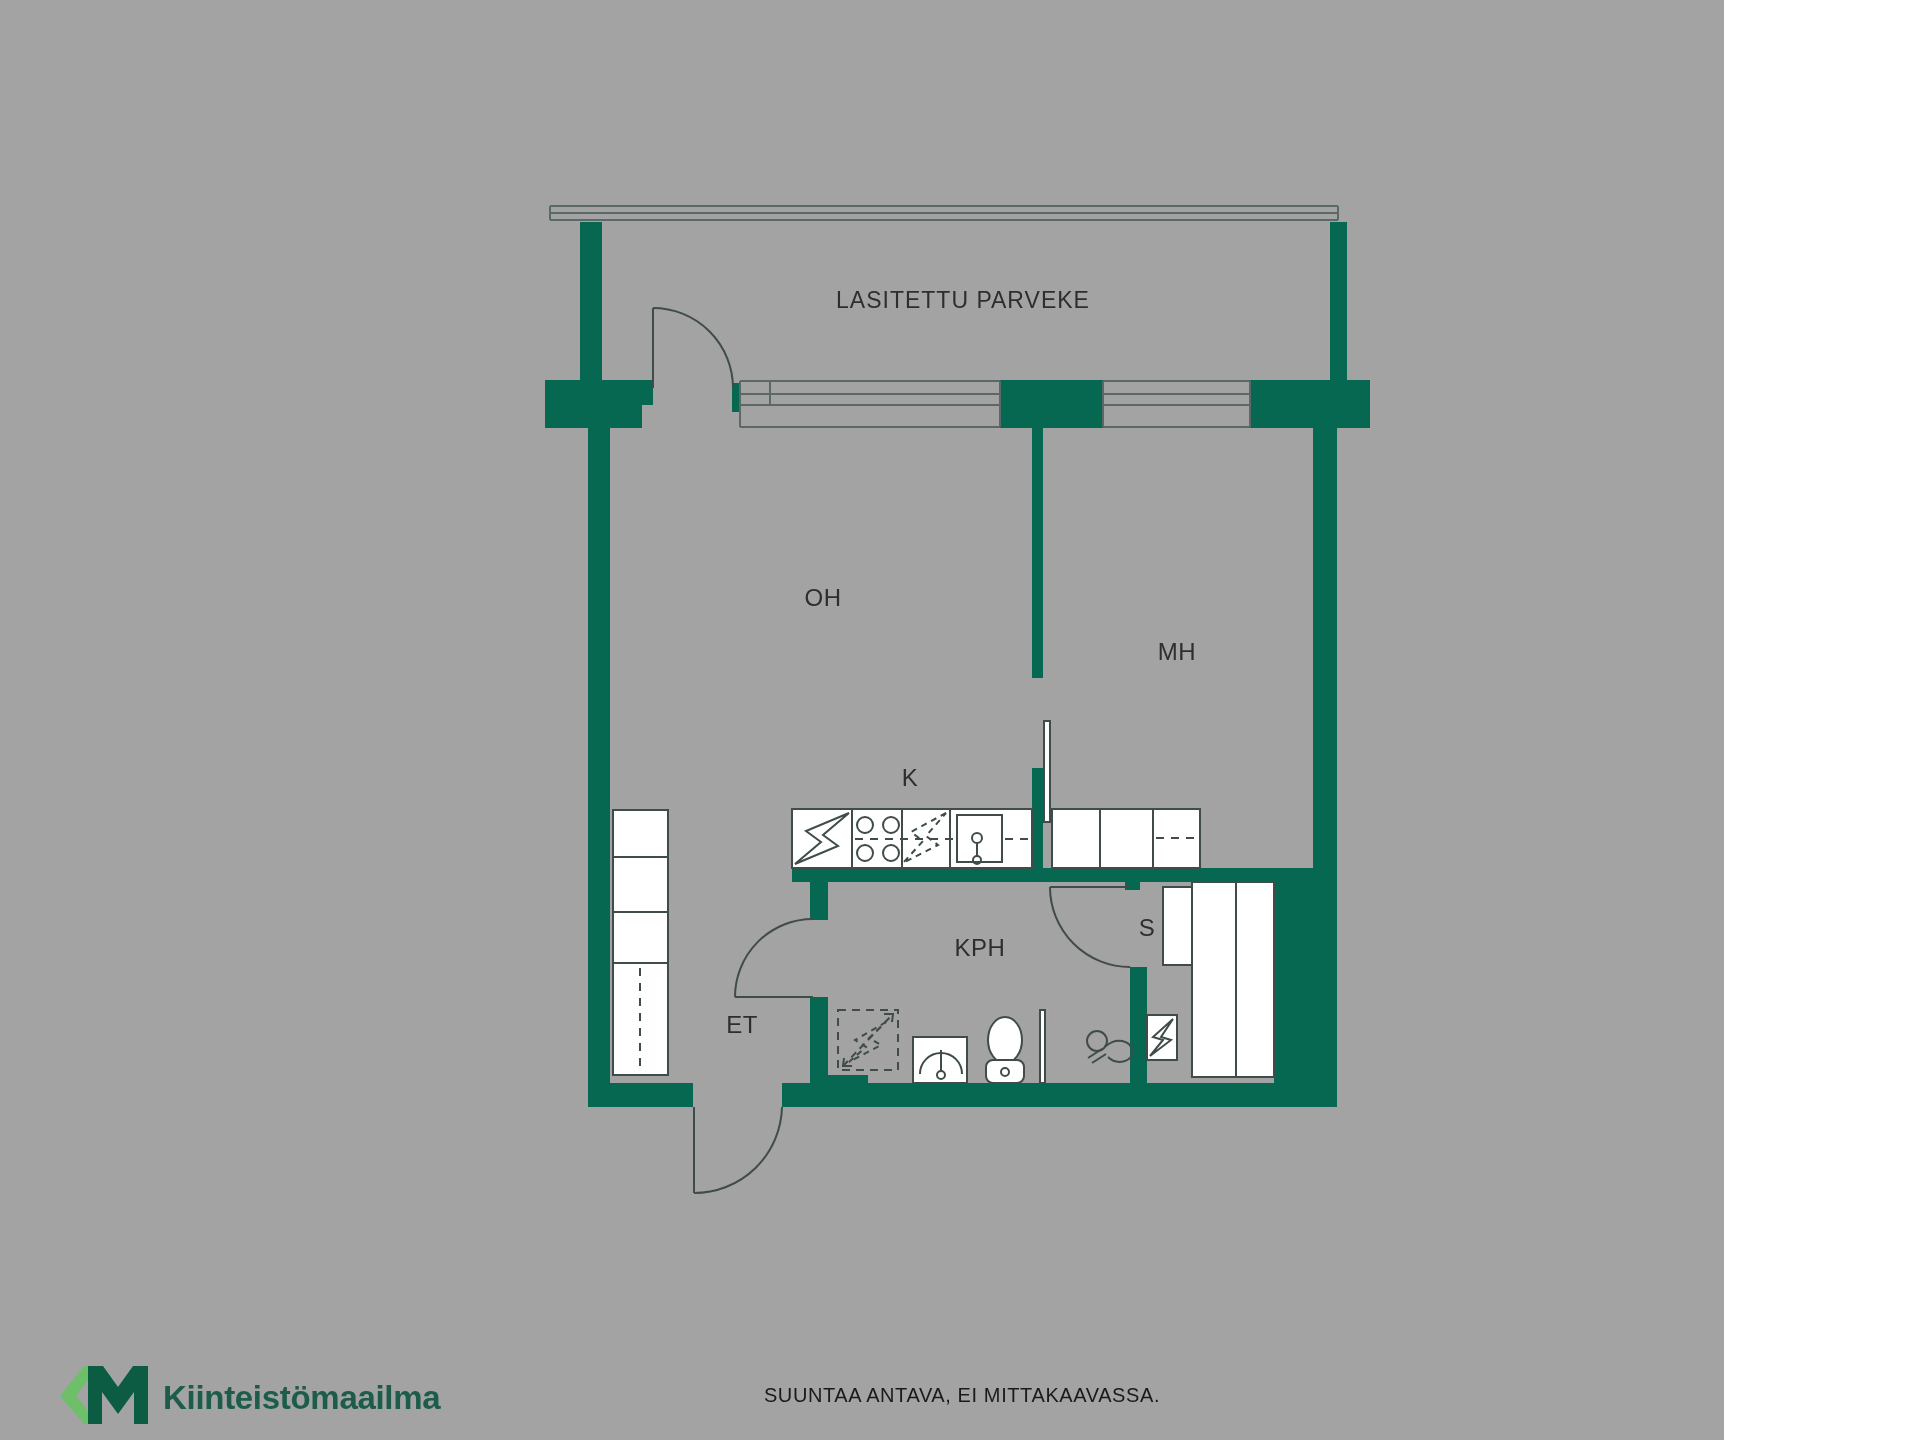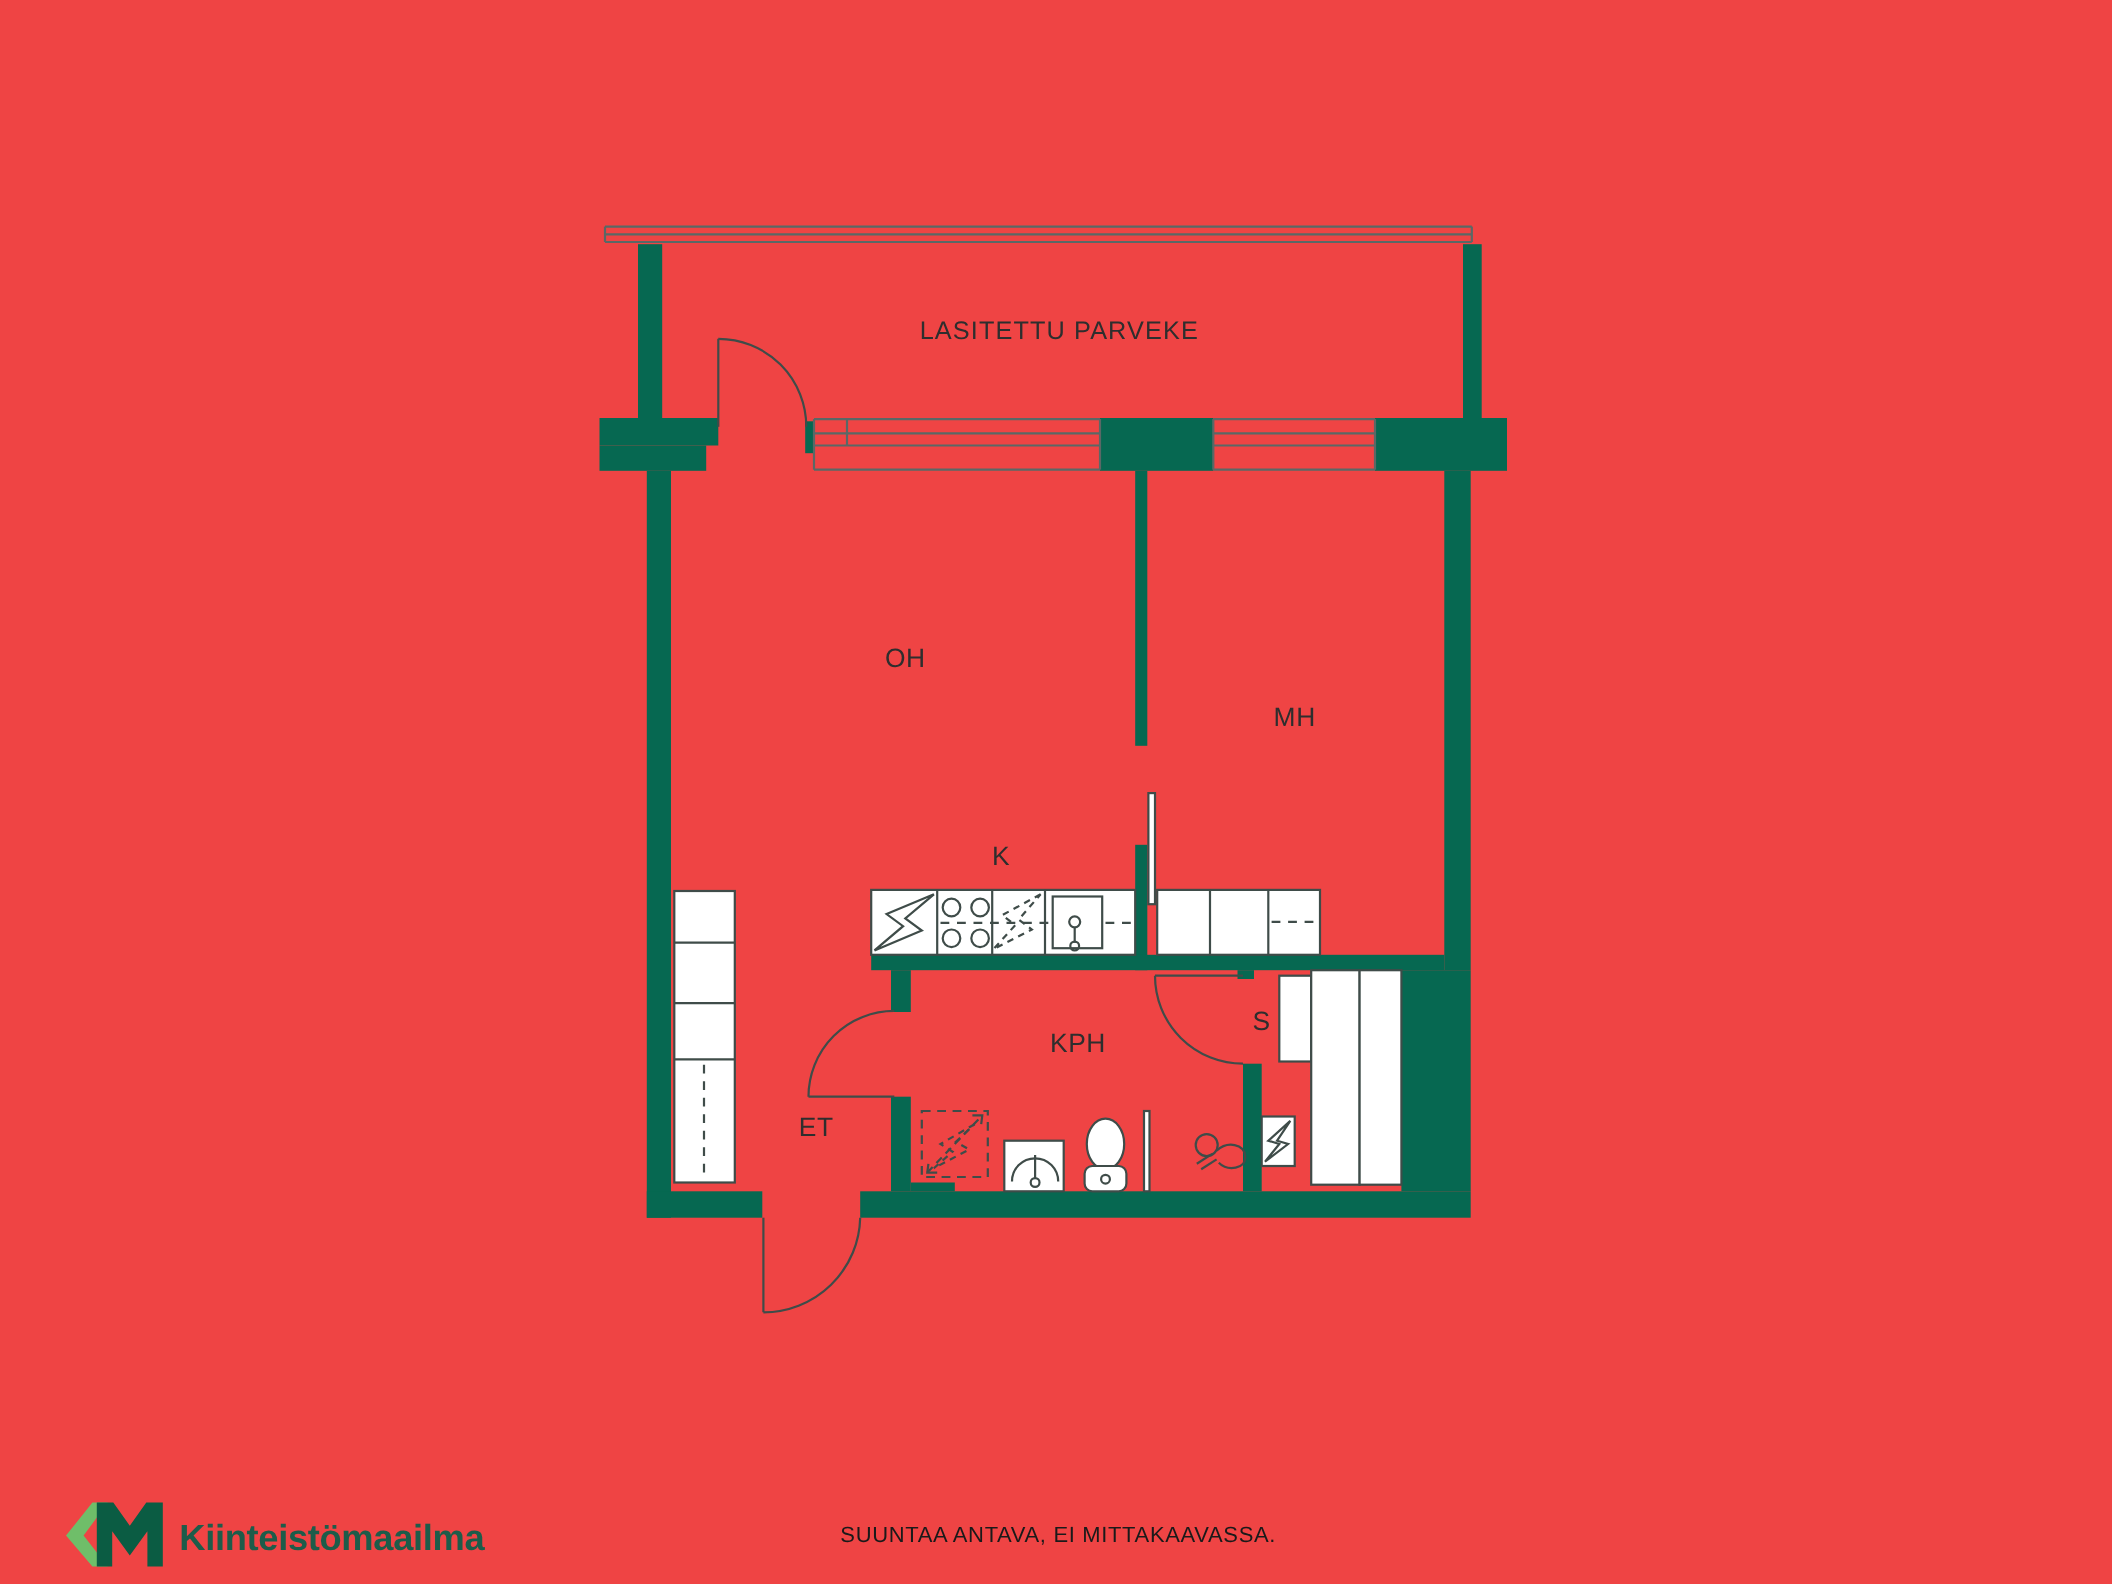--- a/index.html
+++ b/index.html
@@ -1,20 +1,20 @@
 <!DOCTYPE html>
 <html><head>
 <meta charset="utf-8">
 <style>
   html, body { margin: 0; padding: 0; background: #ffffff; }
   #page {
     position: relative;
-    width: 1920px;
+    width: 1724px;
     height: 1440px;
-    background: #ef4444;
+    background: #a3a3a3;
     overflow: hidden;
     font-family: "Liberation Sans", sans-serif;
   }
   svg { position: absolute; left: 0; top: 0; }
   .room-label {
     font-family: "Liberation Sans", sans-serif;
     font-size: 24px;
     letter-spacing: 0.5px;
   }
   .balcony-label { font-size: 23px; letter-spacing: 1px; }

